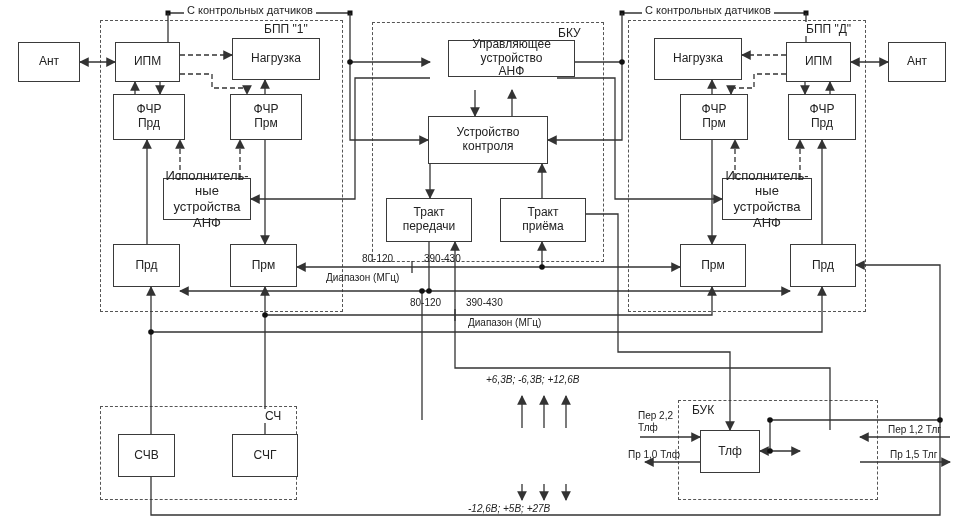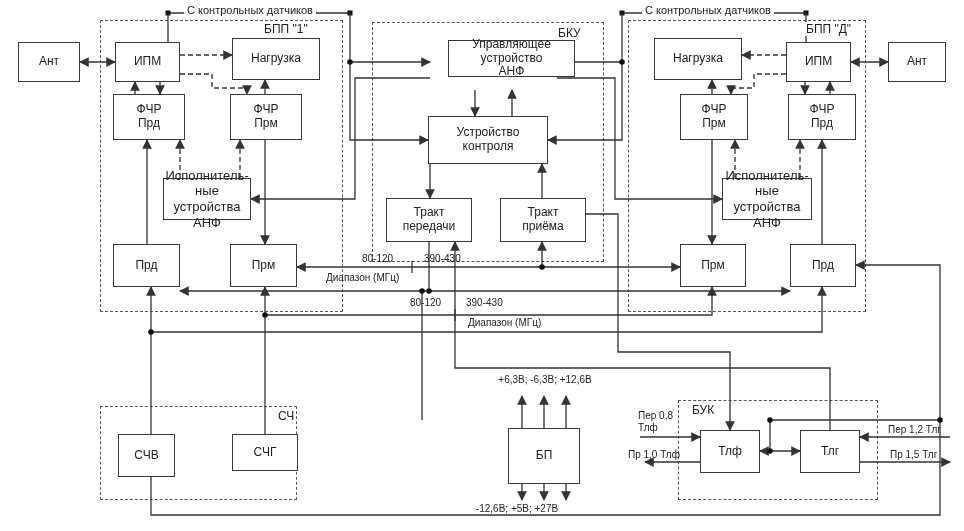--- a/index.html
+++ b/index.html
@@ -5,21 +5,21 @@
   html,body{margin:0;padding:0;background:#fff;}
   .canvas{position:relative;width:964px;height:531px;background:#fff;
           font-family:"Liberation Sans",sans-serif;color:#222;overflow:hidden;}
   .block{position:absolute;border:1.5px solid #3a3a3a;background:#fff;
          display:flex;align-items:center;justify-content:center;text-align:center;
          font-size:12px;line-height:1.15;white-space:pre-line;z-index:3;box-sizing:border-box;}
   .block.small{font-size:13px;line-height:1.2;text-align:center;}
   .group{position:absolute;border:1.5px dashed #555;z-index:1;box-sizing:border-box;}
   .glabel{position:absolute;font-size:12px;background:#fff;padding:0 2px;z-index:4;font-weight:400;}
   .ann{position:absolute;font-size:10px;z-index:4;white-space:pre-line;line-height:1.2;}
-  .ann.center{text-align:center;}
+  .ann.center{font-style:italic;}
   .ann.bg{background:#fff;padding:0 3px;font-size:11px;}
   svg.wires{position:absolute;left:0;top:0;z-index:2;}
   svg.wires path, svg.wires line{fill:none;stroke:#333;stroke-width:1.3;}
   svg.wires .dash{stroke-dasharray:5 3;}
   svg.wires circle{fill:#111;stroke:none;}
   svg.wires rect{fill:#111;stroke:none;}
 </style>
 </head>
 <body>
 
@@ -130,21 +130,21 @@
 
   <div class="group" style="left:100px;top:20px;width:243px;height:292px"></div>
   <div class="group" style="left:372px;top:22px;width:232px;height:240px"></div>
   <div class="group" style="left:628px;top:20px;width:238px;height:292px"></div>
   <div class="group" style="left:100px;top:406px;width:197px;height:94px"></div>
   <div class="group" style="left:678px;top:400px;width:200px;height:100px"></div>
 
   <div class="glabel" style="left:262px;top:22px">БПП "1"</div>
   <div class="glabel" style="left:556px;top:26px">БКУ</div>
   <div class="glabel" style="left:804px;top:22px">БПП "Д"</div>
-  <div class="glabel" style="left:276px;top:409px">СЧ</div>
+  <div class="glabel" style="left:263px;top:409px">СЧ</div>
   <div class="glabel" style="left:690px;top:403px">БУК</div>
 
   <div class="block" style="left:18px;top:42px;width:62px;height:40px">Ант</div>
   <div class="block" style="left:115px;top:42px;width:65px;height:40px">ИПМ</div>
   <div class="block" style="left:232px;top:38px;width:88px;height:42px">Нагрузка</div>
   <div class="block" style="left:113px;top:94px;width:72px;height:46px">ФЧР
 Прд</div>
   <div class="block" style="left:230px;top:94px;width:72px;height:46px">ФЧР
 Прм</div>
   <div class="block small" style="left:163px;top:178px;width:88px;height:42px">Исполнитель-
@@ -170,38 +170,36 @@
 Прм</div>
   <div class="block" style="left:788px;top:94px;width:68px;height:46px">ФЧР
 Прд</div>
   <div class="block small" style="left:722px;top:178px;width:90px;height:42px">Исполнитель-
 ные устройства
 АНФ</div>
   <div class="block" style="left:680px;top:244px;width:66px;height:43px">Прм</div>
   <div class="block" style="left:790px;top:244px;width:66px;height:43px">Прд</div>
 
   <div class="block" style="left:118px;top:434px;width:57px;height:43px">СЧВ</div>
-  <div class="block" style="left:232px;top:434px;width:66px;height:37px">СЧГ</div>
-  <div class="block" style="left:508px;top:428px;width:72px;height:56px">БП</div>
+  <div class="block" style="left:232px;top:434px;width:66px;height:43px">СЧГ</div>
   <div class="block" style="left:700px;top:430px;width:60px;height:43px">Тлф</div>
-  <div class="block" style="left:800px;top:430px;width:60px;height:43px">Тлг</div>
 
   <div class="ann bg" style="left:184px;top:4px">С контрольных датчиков</div>
   <div class="ann bg" style="left:642px;top:4px">С контрольных датчиков</div>
 
   <div class="ann" style="left:362px;top:253px">80-120</div>
   <div class="ann" style="left:424px;top:253px">390-430</div>
   <div class="ann" style="left:326px;top:272px">Диапазон (МГц)</div>
 
   <div class="ann" style="left:410px;top:297px">80-120</div>
   <div class="ann" style="left:466px;top:297px">390-430</div>
   <div class="ann" style="left:468px;top:317px">Диапазон (МГц)</div>
 
   <div class="ann center" style="left:486px;top:374px;width:118px">+6,3В; -6,3В; +12,6В</div>
   <div class="ann center" style="left:468px;top:503px;width:98px">-12,6В; +5В; +27В</div>
 
-  <div class="ann" style="left:638px;top:410px">Пер 0,8
+  <div class="ann" style="left:638px;top:410px">Пер 2,2
 Тлф</div>
   <div class="ann" style="left:628px;top:449px">Пр 1,0 Тлф</div>
   <div class="ann" style="left:888px;top:424px">Пер 1,2 Тлг</div>
   <div class="ann" style="left:890px;top:449px">Пр 1,5 Тлг</div>
 
 </div>
 
 </body></html>

